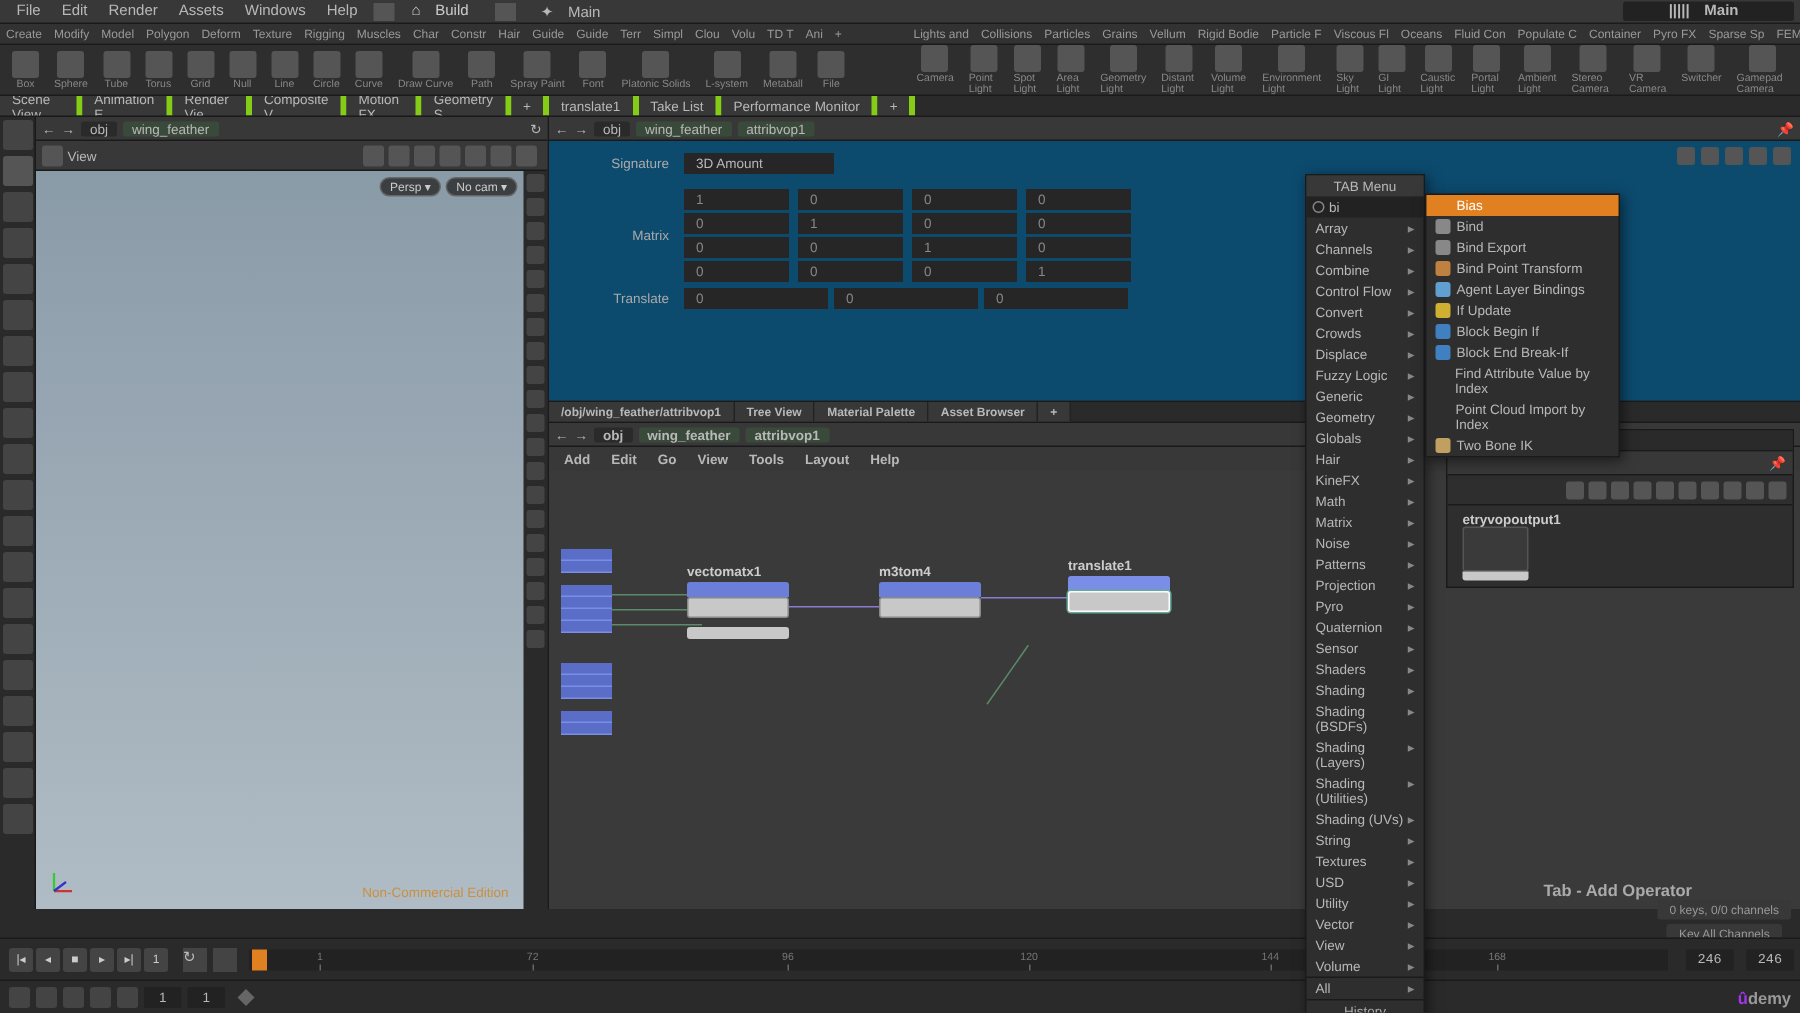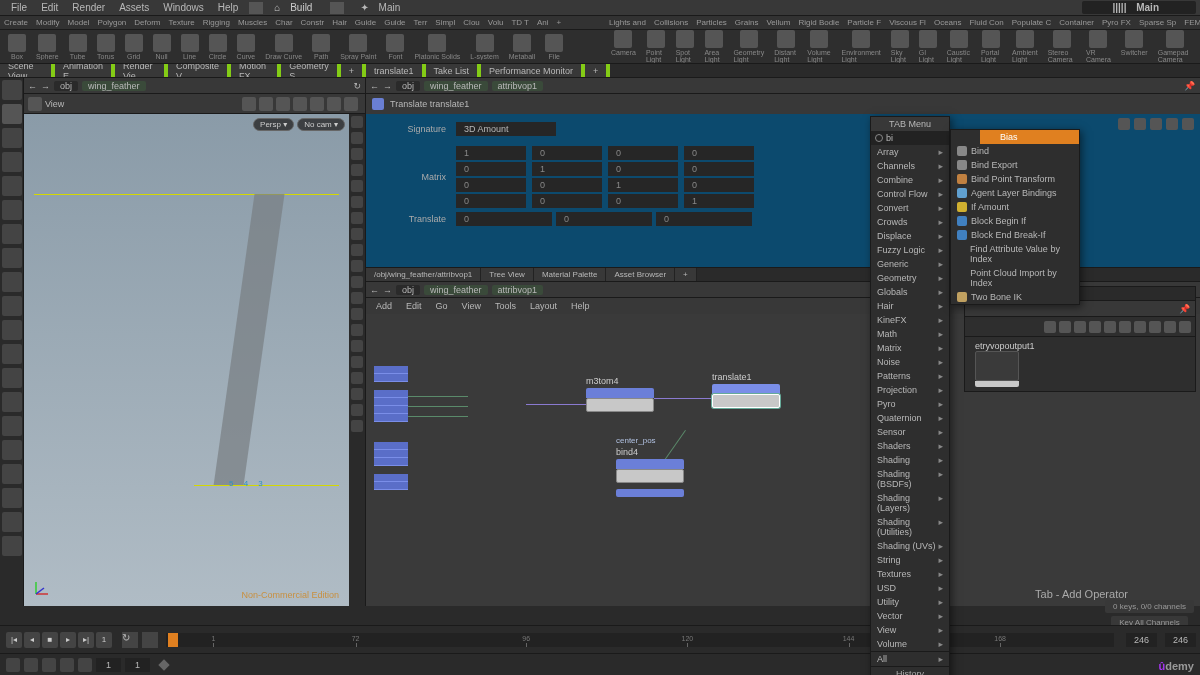--- a/index.html
+++ b/index.html
@@ -61,21 +61,21 @@
 .param-hdr .pico { width: 12px; height: 12px; background: #6a7fd4; border-radius: 2px; }
 .param-body { flex: 1; background: #0c4a6e; padding: 8px 20px; position: relative; }
 .param-row { display: flex; align-items: center; margin-bottom: 4px; font-size: 9px; }
 .param-row .lbl { width: 70px; text-align: right; padding-right: 10px; color: #aaa; }
 .param-row .field { background: #262626; padding: 2px 8px; margin-right: 4px; min-width: 150px; color: #888; }
 .param-row .sel { background: #262626; padding: 2px 8px; min-width: 100px; }
 .param-icons { position: absolute; top: 4px; right: 6px; display: flex; gap: 4px; }
 .param-icons .pi { width: 12px; height: 12px; background: #555; border-radius: 2px; }
 
 
-.net-pane { flex: 1; display: flex; flex-direction: column; }
+.net-pane { flex: 1; display: flex; flex-direction: column; font-weight: bold; }
 .net-tabs { height: 14px; background: #2a2a2a; display: flex; font-size: 8px; border-bottom: 1px solid #1a1a1a; }
 .net-tabs .tab { padding: 0 8px; background: #383838; border-right: 1px solid #222; display: flex; align-items: center; }
 .net-menu { height: 16px; background: #383838; display: flex; align-items: center; padding: 0 4px; font-size: 9px; gap: 2px; }
 .net-menu span { padding: 0 6px; }
 .net-graph { flex: 1; position: relative; background: #3a3a3a; overflow: hidden; }
 .net-graph .nce2 { position: absolute; top: 10px; right: 20px; color: #777; font-size: 12px; }
 .net-graph .hint { position: absolute; bottom: 6px; right: 72px; color: #aaa; font-size: 11px; }
 
 
 .node { position: absolute; }
@@ -92,38 +92,38 @@
 .tab-menu-title { background: #383838; text-align: center; padding: 2px; font-size: 9px; }
 .tab-menu-search { background: #222; padding: 2px 4px; font-size: 9px; display: flex; align-items: center; gap: 3px; }
 .tab-menu-search .mag { width: 8px; height: 8px; border: 1px solid #888; border-radius: 50%; }
 .tab-menu-item { padding: 2px 6px; font-size: 9px; display: flex; justify-content: space-between; cursor: pointer; }
 .tab-menu-item .arr { color: #888; }
 .tab-menu-item.center { justify-content: center; color: #aaa; }
 
 
 .sub-menu { position: absolute; left: 950px; top: 129px; width: 130px; background: #2e2e2e; border: 1px solid #1a1a1a; z-index: 101; box-shadow: 2px 2px 8px rgba(0,0,0,.5); }
 .sub-item { padding: 2px 6px; font-size: 9px; display: flex; align-items: center; gap: 4px; cursor: pointer; }
-.sub-item.hl { background: #e08020; color: #fff; margin-left: 29px; }
+.sub-item.hl { background: #e08020; color: #fff; }
 .sub-item .sico { width: 10px; height: 10px; border-radius: 2px; }
 
 
 .vex-strip { position: absolute; right: 4px; top: 286px; width: 232px; background: #2e2e2e; border: 1px solid #1a1a1a; z-index: 50; }
 .vex-hdr { height: 20px; display: flex; align-items: center; justify-content: flex-end; padding: 0 4px; gap: 3px; border-bottom: 1px solid #1a1a1a; }
 .vex-hdr .vi { width: 12px; height: 12px; background: #555; border-radius: 2px; }
 .vex-title { text-align: right; padding: 4px 8px; font-size: 13px; color: #999; }
 .vex-node { margin: 4px 0 4px 10px; }
-.vex-node-lbl { font-size: 9px; color: #ccc; }
+.vex-node-lbl { font-size: 9px; color: #ccc; font-weight: bold; }
 .vex-node-body { width: 44px; height: 30px; background: #3a3a3a; border: 1px solid #555; border-radius: 2px; }
 .vex-node-foot { width: 44px; height: 6px; background: #c8c8c8; border-radius: 0 0 2px 2px; }
 
 
 .timeline { position: absolute; bottom: 22px; left: 0; right: 0; height: 28px; background: #2a2a2a; border-top: 1px solid #1a1a1a; display: flex; align-items: center; }
 .play-ctrl { display: flex; gap: 2px; padding: 0 6px; }
 .play-ctrl .pb { width: 16px; height: 16px; background: #444; border-radius: 2px; display: flex; align-items: center; justify-content: center; color: #ccc; font-size: 8px; }
-.frame-box { background: #222; padding: 2px 8px; margin: 0 4px; font-size: 9px; min-width: 30px; }
+.frame-box { background: #222; padding: 2px 8px; margin: 0 4px; font-size: 9px; min-width: 30px; font-family: Liberation Mono, monospace; }
 .tl-track { flex: 1; height: 14px; background: #222; position: relative; margin: 0 8px; }
 .tl-track .tick { position: absolute; bottom: 0; width: 1px; height: 4px; background: #666; }
 .tl-track .tlbl { position: absolute; bottom: 5px; font-size: 7px; color: #777; transform: translateX(-50%); }
 .tl-marker { position: absolute; top: 0; width: 10px; height: 14px; background: #e08020; left: 2px; }
 
 
 .bottom-bar { position: absolute; bottom: 0; left: 0; right: 0; height: 22px; background: #2a2a2a; border-top: 1px solid #1a1a1a; display: flex; align-items: center; padding: 0 6px; gap: 4px; }
 .bottom-bar .bb { width: 14px; height: 14px; background: #444; border-radius: 2px; }
 .bottom-bar .fbox { background: #222; padding: 2px 10px; font-size: 9px; }
 .bottom-bar .spacer { flex: 1; }
@@ -299,26 +299,20 @@
       <div class="vico"></div>
       <div class="vico"></div>
       <div class="vico"></div>
     </div>
     <div style="display:flex;flex:1">
       <div class="viewport">
         <div class="badges">
           <div class="badge">Persp ▾</div>
           <div class="badge">No cam ▾</div>
         </div>
-        <div class="geom">
-          <div class="line1"></div>
-          <div class="plane"></div>
-          <div class="line2"></div>
-          <div class="nums">5  4  3</div>
-        </div>
         <div class="nce">Non-Commercial Edition</div>
         <div class="axis">
           <svg width="20" height="20">
               <line x1="4" y1="16" x2="4" y2="4" stroke="#3c3" stroke-width="1.5"></line>
               <line x1="4" y1="16" x2="16" y2="16" stroke="#c33" stroke-width="1.5"></line>
               <line x1="4" y1="16" x2="12" y2="10" stroke="#33c" stroke-width="1.5"></line>
             </svg>
         </div>
       </div>
       <div class="vp-right-strip">
@@ -351,25 +345,20 @@
     <div class="param-pane">
       <div class="path-bar">
         <span>←</span>
         <span>→</span>
         <span class="crumb">obj</span>
         <span class="crumb" style="background:#3a4a3a">wing_feather</span>
         <span class="crumb" style="background:#3a4a3a">attribvop1</span>
         <span style="flex:1"></span>
         <span>📌</span>
       </div>
-      <div class="param-hdr">
-        <div class="pico"></div>
-        <span>Translate translate1</span>
-        <span style="flex:1"></span>
-      </div>
       <div class="param-body">
         <div class="param-icons">
           <div class="pi"></div>
           <div class="pi"></div>
           <div class="pi"></div>
           <div class="pi"></div>
           <div class="pi"></div>
         </div>
         <div class="param-row">
           <div class="lbl">Signature</div>
@@ -455,40 +444,39 @@
             </div>
         </div>
 
         <div class="wire" style="left:42px;top:82px;width:60px"></div>
         <div class="wire" style="left:42px;top:92px;width:60px"></div>
         <div class="wire" style="left:42px;top:102px;width:60px"></div>
         <div class="wire" style="left:160px;top:90px;width:60px;background:#8a7ad0"></div>
         <div class="wire" style="left:288px;top:84px;width:60px;background:#8a7ad0"></div>
         <div class="wire" style="left:292px;top:155px;width:48px;transform:rotate(-55deg);transform-origin:left"></div>
 
+        <div class="node" style="left:92px;top:62px">
+          <div class="node-lbl">vectomatx1</div>
+          <div class="node-hdr"></div>
+          <div class="node-body"></div>
+          <div style="height:8px;width:68px;background:#c8c8c8;margin-top:6px;border-radius:2px"></div>
+        </div>
 
         <div class="node" style="left:220px;top:62px">
           <div class="node-lbl">m3tom4</div>
           <div class="node-hdr"></div>
           <div class="node-body"></div>
         </div>
 
         <div class="node" style="left:346px;top:58px">
           <div class="node-lbl">translate1</div>
           <div class="node-hdr" style="background:#7a8ee8"></div>
           <div class="node-body sel"></div>
         </div>
 
-        <div class="node" style="left:250px;top:122px">
-          <div class="node-lbl" style="font-size:8px;color:#b0c0e0">center_pos</div>
-          <div class="node-lbl">bind4</div>
-          <div class="node-hdr"></div>
-          <div class="node-body"></div>
-          <div style="height:8px;width:68px;background:#6b7fd8;margin-top:6px;border-radius:2px"></div>
-        </div>
       </div>
     </div>
   </div>
 </div>
 
 <div class="tab-menu">
   <div class="tab-menu-title">TAB Menu</div>
   <div class="tab-menu-search">
     <div class="mag"></div>
     <span>bi</span>
@@ -657,21 +645,21 @@
     <div class="sub-item">
       <span class="sico" style="background:#c08040"></span>
       <span>Bind Point Transform</span>
     </div>
     <div class="sub-item">
       <span class="sico" style="background:#60a0d0"></span>
       <span>Agent Layer Bindings</span>
     </div>
     <div class="sub-item">
       <span class="sico" style="background:#d0b030"></span>
-      <span>If Amount</span>
+      <span>If Update</span>
     </div>
     <div class="sub-item">
       <span class="sico" style="background:#4080c0"></span>
       <span>Block Begin If</span>
     </div>
     <div class="sub-item">
       <span class="sico" style="background:#4080c0"></span>
       <span>Block End Break-If</span>
     </div>
     <div class="sub-item">

